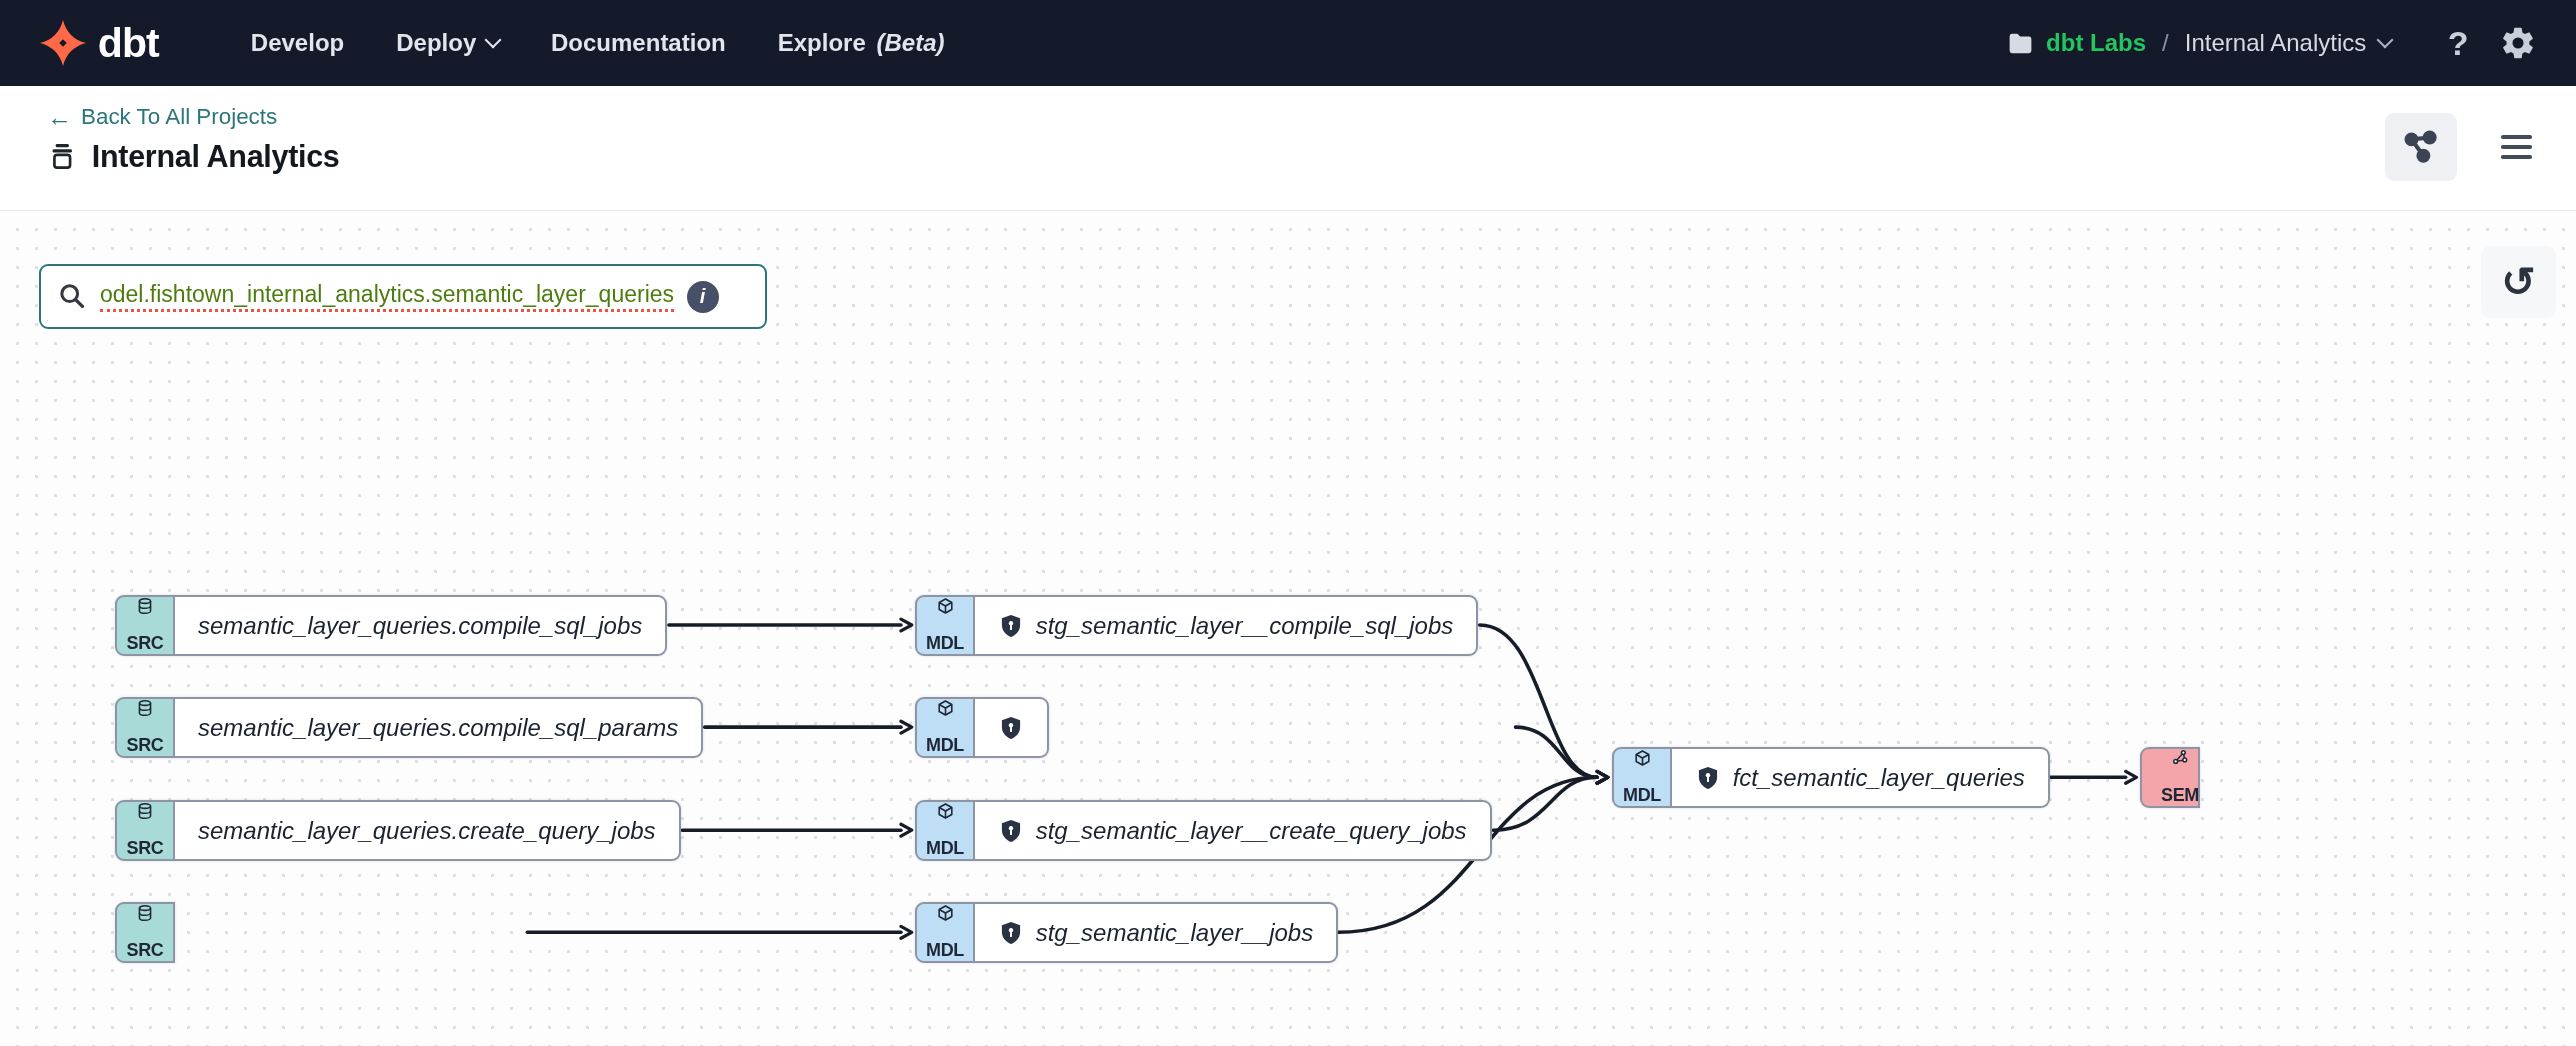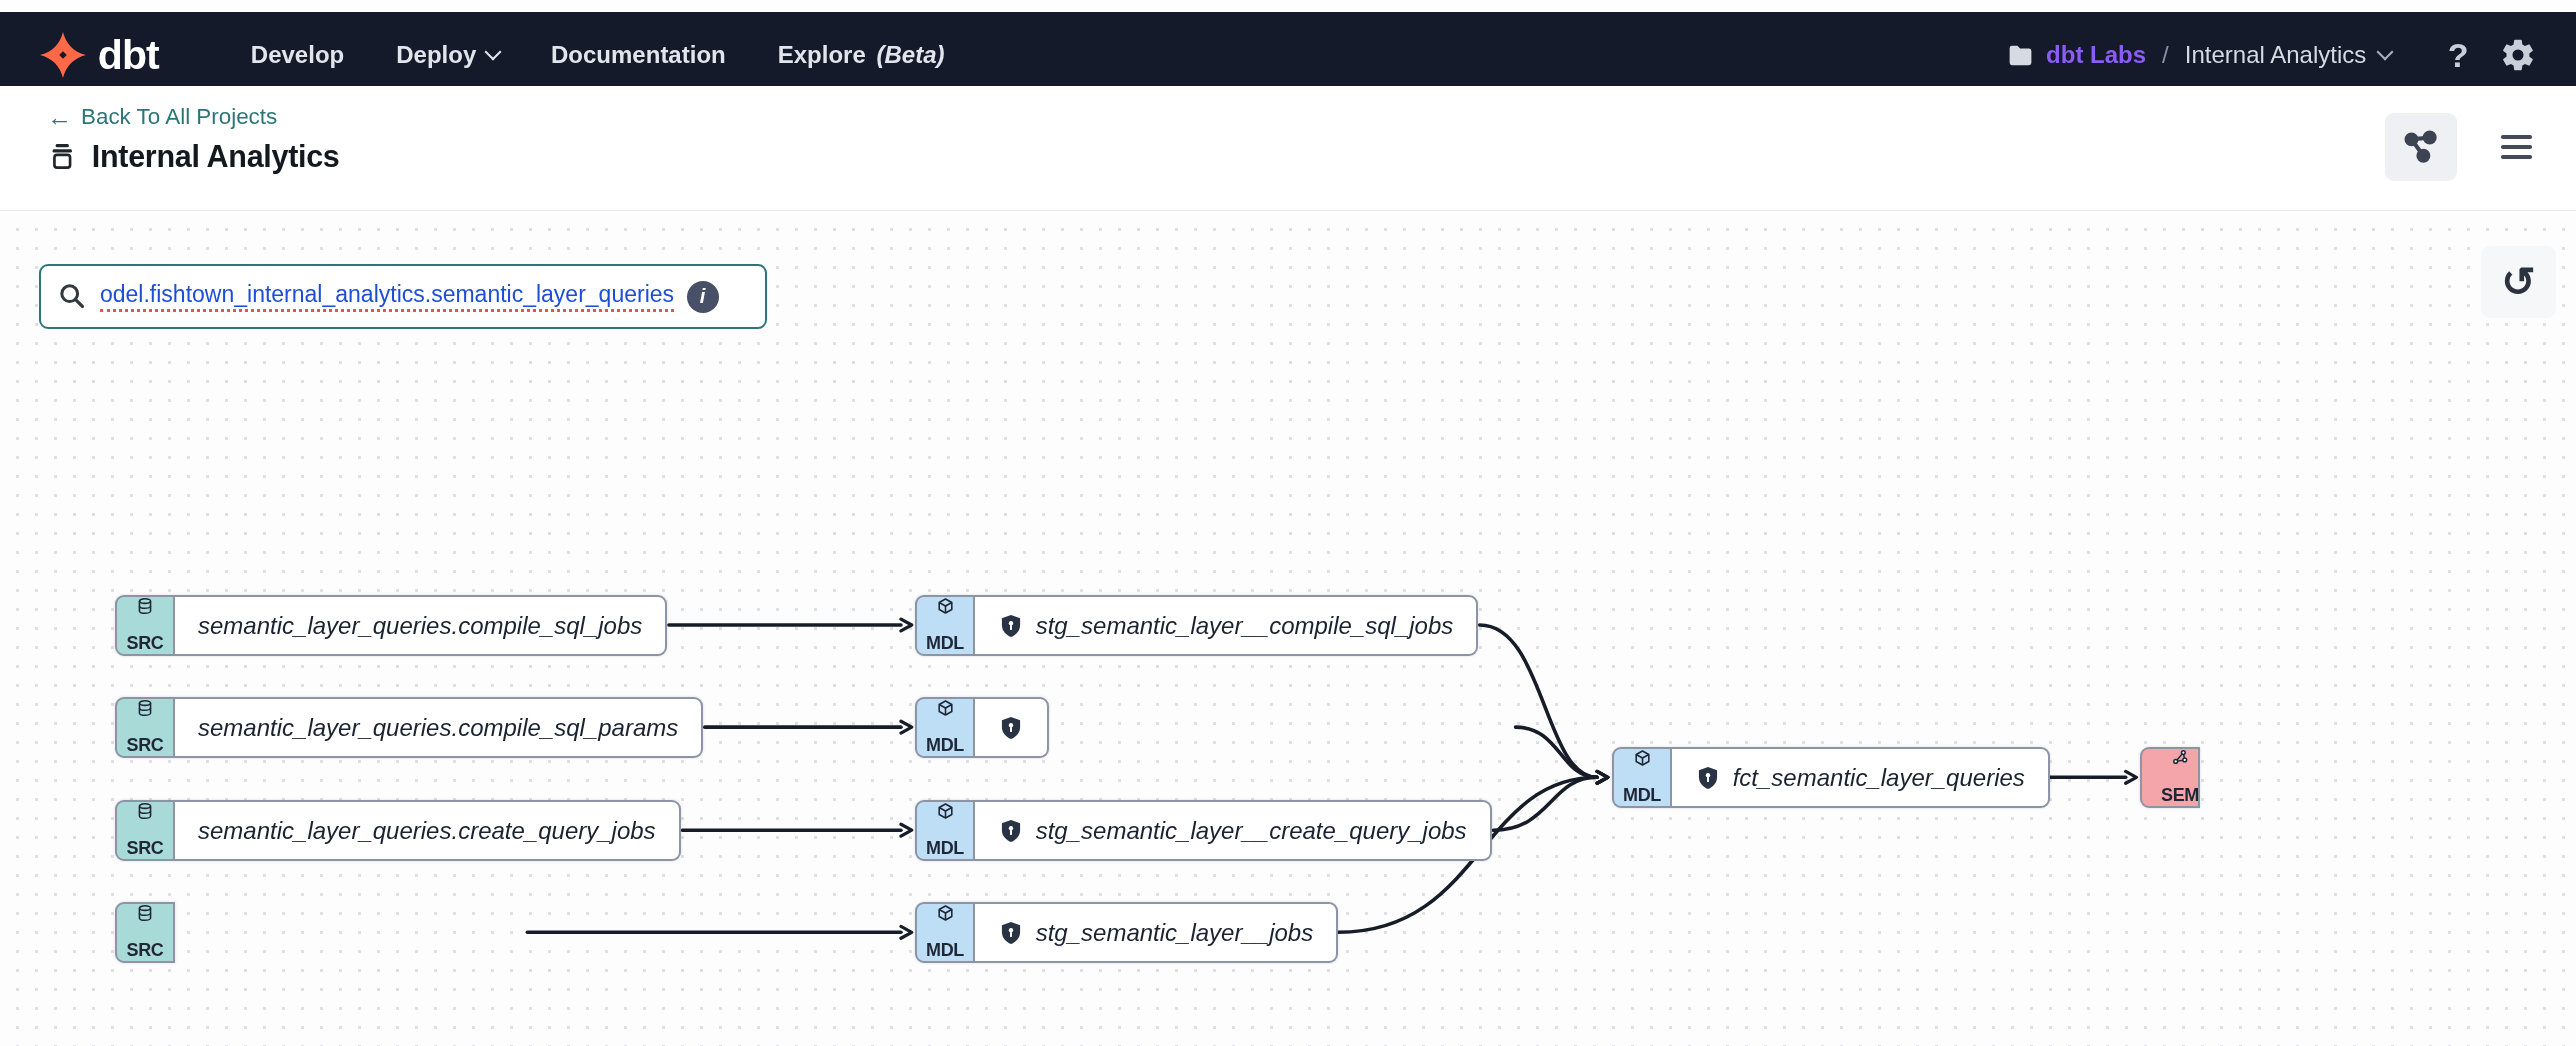--- a/index.html
+++ b/index.html
@@ -2,32 +2,32 @@
 <html style="font-size:14.3px"><head>
 <meta charset="utf-8">
 <style>
   html,body{margin:0;padding:0;}
   body{
     width:2576px;height:1047px;position:relative;overflow:hidden;
     font-family:"Liberation Sans",sans-serif;background:#ffffff;color:#1b2230;
   }
   
   .navbar{
-    position:absolute;top:12px;left:0;width:100%;height:86px;background:#141a2a;
+    position:absolute;top:0;left:0;width:100%;height:86px;background:#141a2a;
     display:flex;align-items:center;padding:2px 39px;box-sizing:border-box;
   }
   .logo{display:flex;align-items:center;gap:10.8px;cursor:pointer;}
   .logo-text{color:#ffffff;font-size:41px;font-weight:700;letter-spacing:-0.9px;line-height:1;}
   .nav-items{display:flex;align-items:flex-start;gap:52px;margin-left:92px;}
   .nav-item{color:#e2e6ec;font-size:24px;font-weight:700;display:flex;align-items:center;gap:10.8px;cursor:pointer;}
   .nav-item .beta{font-style:italic;font-weight:700;}
   .caret{width:10px;height:10px;border-right:2.7px solid #e2e6ec;border-bottom:2.7px solid #e2e6ec;
     transform:rotate(45deg);margin-top:-5.4px;}
   .nav-right{margin-left:auto;display:flex;align-items:center;}
-  .org{display:flex;align-items:center;gap:10.8px;color:#8b5cf6;font-size:24px;font-weight:700;text-align:center;}
+  .org{display:flex;align-items:center;gap:10.8px;color:#22c55e;font-size:24px;font-weight:700;text-align:center;}
   .breadcrumb-sep{color:#8b93a3;font-size:24px;margin:0 16px;font-weight:400;}
   .project-crumb{display:flex;align-items:center;gap:12.5px;color:#d6dae2;font-size:24px;font-weight:400;cursor:pointer;}
   .project-crumb .caret{border-color:#aab1bd;}
   .help{color:#c9cfd9;font-size:34px;font-weight:700;margin-left:57px;cursor:pointer;}
   .settings{margin-left:30.5px;cursor:pointer;display:flex;}
   
   .header{
     position:absolute;top:86px;left:0;width:100%;height:125px;background:#ffffff;
     border-bottom:1.8px solid #e8eaee;box-sizing:border-box;padding:18px 39px 0 47px;
   }
@@ -43,21 +43,21 @@
   .canvas{
     position:absolute;top:212px;left:0;width:2576px;height:835px;background:#fdfdfe;
     background-image:radial-gradient(#dfe0e5 1.7px,transparent 1.8px);
     background-size:19px 19px;background-position:8px 8px;overflow:hidden;
   }
   .search-box{
     position:absolute;left:39px;top:52px;width:728px;height:65px;background:#ffffff;
     border:2.7px solid #2c767a;border-radius:9px;box-sizing:border-box;
     display:flex;align-items:center;padding:0 16px;gap:12.5px;overflow:hidden;cursor:text;
   }
-  .search-text{font-size:23px;color:#1d4ed8;white-space:nowrap;border-bottom:3.6px dotted #ea5340;padding-bottom:1.8px;}
+  .search-text{font-size:23px;color:#4d7c0f;white-space:nowrap;border-bottom:3.6px dotted #ea5340;padding-bottom:1.8px;}
   .info-badge{flex-shrink:0;width:32px;height:32px;border-radius:50%;background:#475066;color:#ffffff;
     display:flex;align-items:center;justify-content:center;font-size:20px;font-weight:700;cursor:pointer;font-style:italic;}
   .reset-btn{
     position:absolute;left:2481px;top:34px;width:75px;height:72px;background:#f6f7f9;border-radius:9px;
     display:flex;align-items:center;justify-content:center;font-size:41px;color:#2b3340;cursor:pointer;font-weight:700;
   }
   
   .node{
     position:absolute;display:flex;align-items:stretch;height:61px;cursor:pointer;
     filter:drop-shadow(0 0.9px 1.8px rgba(20,25,40,.14));

